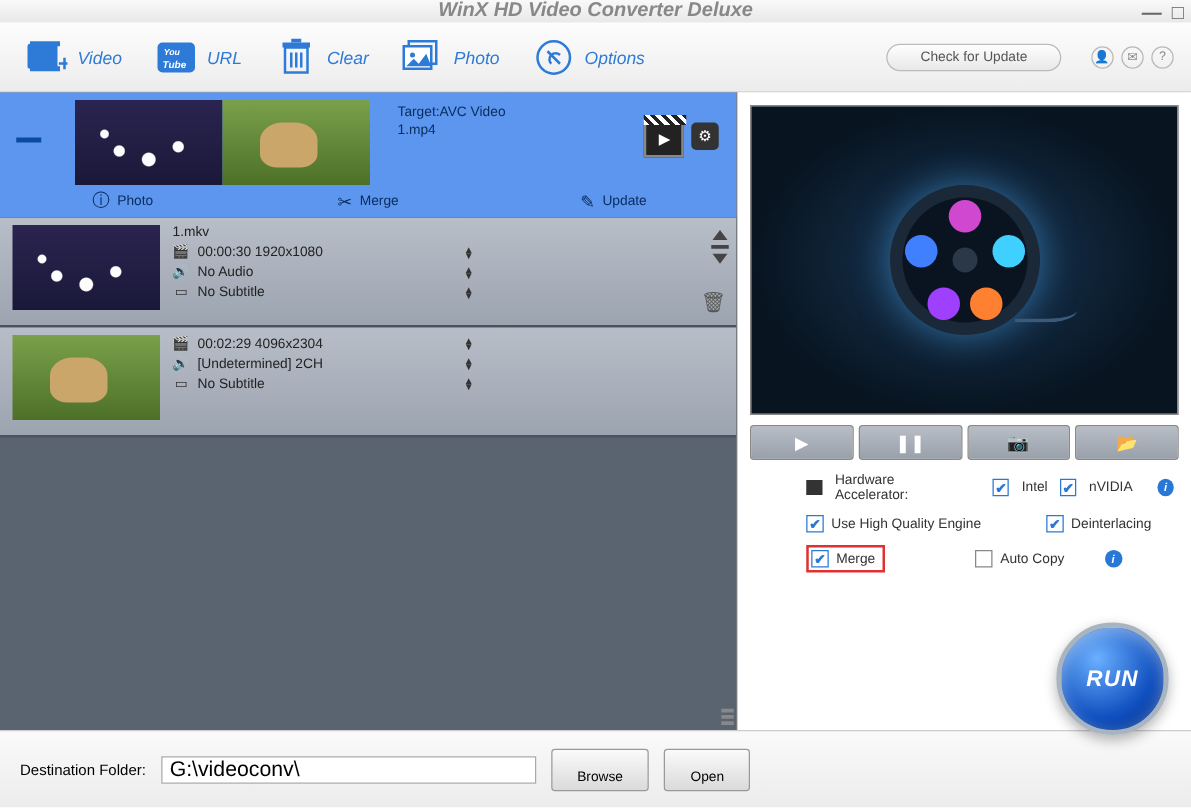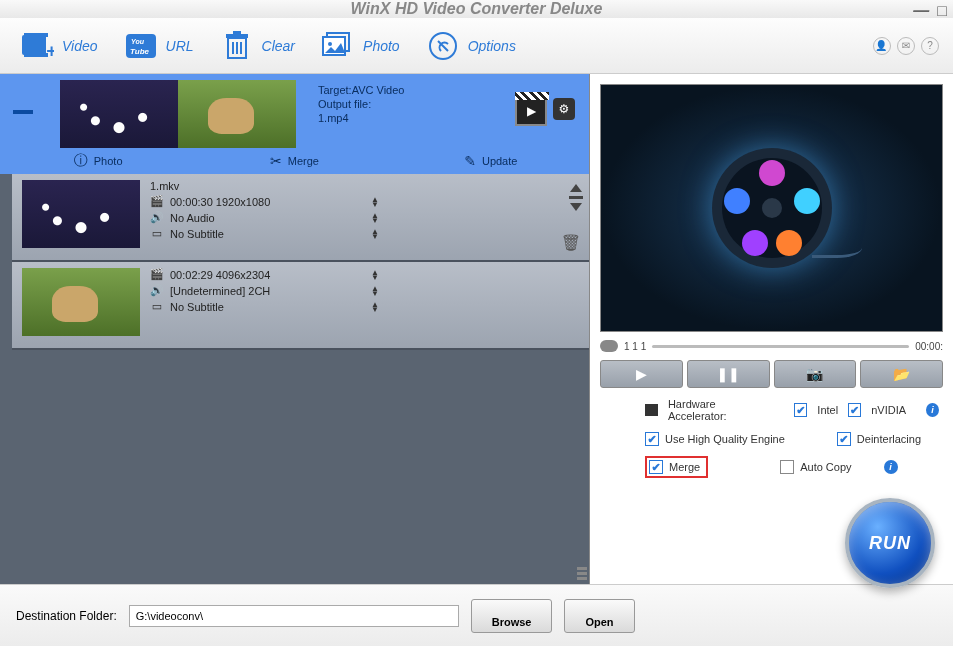--- a/index.html
+++ b/index.html
@@ -34,21 +34,21 @@
 .sel-icons{display:flex;gap:6px;align-items:flex-start;padding-top:18px;padding-right:6px;}
 .clap{width:32px;height:28px;background:#222;border:2px solid #888;position:relative;}
 .clap::before{content:"";position:absolute;top:-8px;left:-2px;width:34px;height:8px;background:repeating-linear-gradient(45deg,#fff 0 3px,#222 3px 6px);}
 .clap::after{content:"▶";position:absolute;color:#fff;left:10px;top:4px;font-size:12px;}
 .gear{width:22px;height:22px;background:#333;border-radius:4px;color:#fff;display:flex;align-items:center;justify-content:center;font-size:12px;cursor:pointer;}
 
 .actionbar{background:#5d96ef;display:flex;padding:4px 0;}
 .actionbar .abtn{flex:1;display:flex;align-items:center;justify-content:center;gap:6px;color:#0a2e60;font-size:11px;cursor:pointer;}
 .actionbar .aicon{font-size:14px;}
 
-.list{flex:1;background:#5a6471;overflow:hidden;position:relative;padding-left:12px;}
+.list{flex:1;background:#5a6471;overflow:hidden;position:relative;}
 .litem{background:linear-gradient(#b8bec8,#9ca4b0);border-bottom:2px solid #4a525e;display:flex;padding:6px 10px;gap:10px;position:relative;min-height:88px;}
 .litem .lthumb{width:118px;height:68px;}
 .litem .linfo{flex:1;color:#222;font-size:11px;}
 .litem .linfo .lrow{display:flex;align-items:center;gap:6px;margin-bottom:3px;}
 .litem .linfo .lrow .licon{width:14px;text-align:center;color:#333;}
 .litem .linfo .spinner{margin-left:auto;margin-right:200px;display:flex;flex-direction:column;line-height:5px;font-size:8px;color:#333;cursor:pointer;}
 .redbox{position:absolute;border:2px solid #e03030;pointer-events:none;}
 .rb1{left:32px;top:0;width:340px;height:170px;}
 .sidectl{position:absolute;right:6px;display:flex;flex-direction:column;align-items:center;gap:4px;}
 .sidectl.top{top:10px;}
@@ -84,22 +84,22 @@
 .opts .orow.first{gap:10px;}
 .chk{width:14px;height:14px;border:1px solid #2878d8;display:inline-flex;align-items:center;justify-content:center;color:#2878d8;font-size:11px;font-weight:bold;cursor:pointer;}
 .chk.empty{border-color:#888;color:transparent;}
 .iicon{width:14px;height:14px;border-radius:50%;background:#2878d8;color:#fff;display:inline-flex;align-items:center;justify-content:center;font-size:9px;font-style:italic;font-weight:bold;cursor:pointer;}
 .chip{width:14px;height:12px;background:#333;display:inline-block;}
 .mergebox{border:2px solid #e03030;padding:2px 6px 2px 2px;display:inline-flex;align-items:center;gap:6px;}
 
 .runbtn{position:absolute;right:18px;bottom:58px;width:90px;height:90px;border-radius:50%;background:radial-gradient(circle at 35% 30%,#6ab0ff,#1050c0 60%,#083080);border:4px solid #a8b4c0;box-shadow:inset 0 4px 12px rgba(255,255,255,0.4),0 4px 10px rgba(0,0,0,0.3);display:flex;align-items:center;justify-content:center;color:#fff;font-weight:bold;font-size:18px;font-style:italic;letter-spacing:1px;cursor:pointer;}
 
 .footer{height:62px;border-top:1px solid #ccc;background:linear-gradient(#fafafa,#ececec);display:flex;align-items:center;padding:0 16px;gap:12px;}
-.footer input{width:330px;height:22px;border:1px solid #aaa;padding:0 6px;font-size:11px;}
-.fbtn{height:24px;padding:16px 20px;background:linear-gradient(#fafafa,#dadada);border:1px solid #999;border-radius:3px;font-size:11px;cursor:pointer;font-weight:bold;}
+.footer input{width:300px;height:22px;border:1px solid #aaa;padding:0 6px;font-size:17px;}
+.fbtn{height:24px;padding:16px 20px;background:linear-gradient(#fafafa,#dadada);border:1px solid #999;border-radius:3px;font-size:11px;cursor:pointer;}
 
 svg{display:block;}
 </style>
 </head>
 <body>
 
 <div class="titlebar">
   <span>WinX HD Video Converter Deluxe</span>
   <div class="winbtns">
     <span>—</span>
@@ -156,40 +156,40 @@
   <div class="tbtn">
     <span class="ticon">
       <svg width="30" height="30">
           <circle cx="15" cy="15" r="13" fill="none" stroke="#2e7bd7" stroke-width="2"></circle>
           <path d="M10 10 L20 20 M20 13 A4 4 0 1 0 13 20" fill="none" stroke="#2e7bd7" stroke-width="2"></path>
         </svg>
     </span>
     <span>Options</span>
   </div>
   <div class="spacer"></div>
+  <button class="update-btn">Check for Update</button>
   <div class="topicons">
     <div class="ci">👤</div>
     <div class="ci">✉</div>
     <div class="ci">?</div>
   </div>
 </div>
 
 <div class="main">
   <div class="left">
     <div class="selected-item">
       <div class="sel-left">
           <div class="minus"></div>
         </div>
       <div class="thumbs">
         <div class="thumb flowers"></div>
         <div class="thumb puppy"></div>
       </div>
       <div class="sel-info">
         <div class="row"><span>Target:</span><span>AVC Video</span></div>
-        <div class="row">Output file:</div>
         <div class="row">1.mp4</div>
       </div>
       <div class="sel-icons">
         <div class="clap"></div>
         <div class="gear">⚙</div>
       </div>
     </div>
     <div class="actionbar">
       <div class="abtn">
           <span class="aicon">ⓘ</span>
@@ -270,26 +270,20 @@
     <div class="preview">
       <div class="reel">
         <div class="hole h1"></div>
           <div class="hole h2"></div>
           <div class="hole h3"></div>
           <div class="hole h4"></div>
           <div class="hole h5"></div>
         <div class="center"></div>
           <div class="tail"></div>
       </div>
-    </div>
-    <div class="timeline">
-      <div class="knob"></div>
-      <span>1 1 1</span>
-      <div class="track"></div>
-      <span>00:00:</span>
     </div>
     <div class="playbar">
       <div class="pbtn">▶</div>
       <div class="pbtn">❚❚</div>
       <div class="pbtn">📷</div>
       <div class="pbtn">📂</div>
     </div>
     <div class="opts">
       <div class="orow first">
         <span class="chip"></span>

